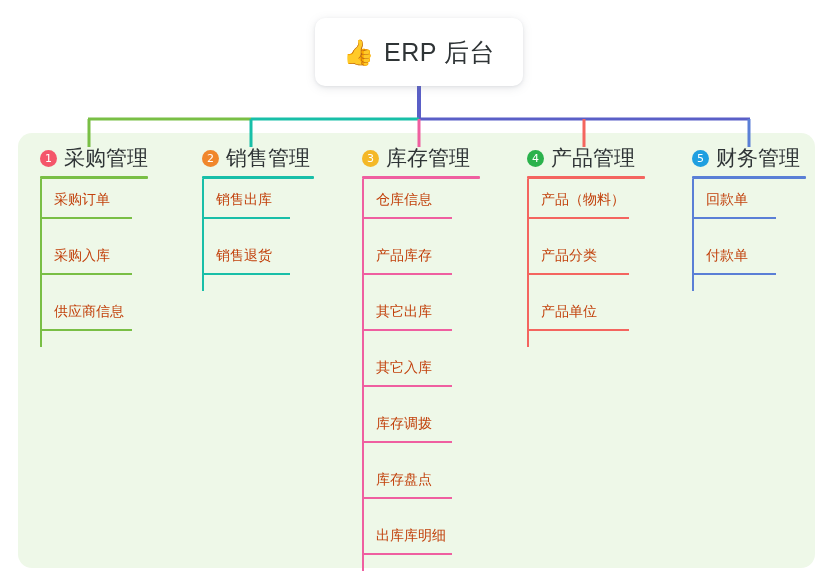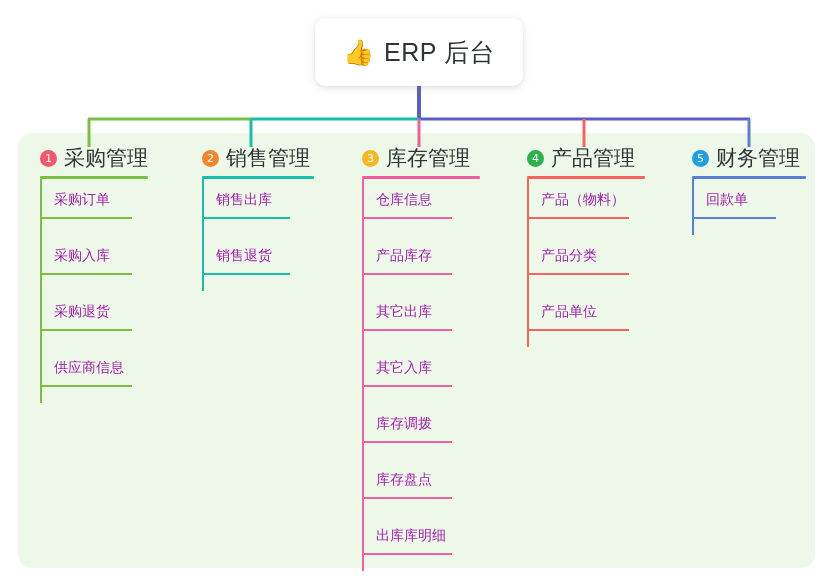--- a/index.html
+++ b/index.html
@@ -117,21 +117,21 @@
   .leaf {
     position: relative;
     height: 56px;
     box-sizing: border-box;
   }
   .leaf-text {
     position: absolute;
     left: 14px;
     top: 12px;
     font-size: 14px;
-    color: #a21caf;
+    color: #c2410c;
     white-space: nowrap;
   }
   .leaf-rule {
     position: absolute;
     left: 0;
     top: 38px;
     height: 2px;
   }
 </style>
 </head>
@@ -169,24 +169,20 @@
           <div class="spine" style="background: rgb(121, 191, 69);"></div>
           <div class="leaf">
             <span class="leaf-text">采购订单</span>
             <div class="leaf-rule" style="width: 92px; background: rgb(121, 191, 69);"></div>
           </div>
           <div class="leaf">
             <span class="leaf-text">采购入库</span>
             <div class="leaf-rule" style="width: 92px; background: rgb(121, 191, 69);"></div>
           </div>
           <div class="leaf">
-            <span class="leaf-text">采购退货</span>
-            <div class="leaf-rule" style="width: 92px; background: rgb(121, 191, 69);"></div>
-          </div>
-          <div class="leaf">
             <span class="leaf-text">供应商信息</span>
             <div class="leaf-rule" style="width: 92px; background: rgb(121, 191, 69);"></div>
           </div>
         </div>
       </div>
       <div class="column" style="left: 202px;">
         <div class="col-head">
           <span class="badge" style="background: rgb(240, 135, 44);">2</span>
           <span class="col-title">销售管理</span>
         </div>
@@ -268,17 +264,21 @@
           <span class="badge" style="background: rgb(31, 159, 224);">5</span>
           <span class="col-title">财务管理</span>
         </div>
         <div class="col-rule" style="width: 114px; background: rgb(90, 127, 214);"></div>
         <div class="leaves">
           <div class="spine" style="background: rgb(90, 127, 214);"></div>
           <div class="leaf">
             <span class="leaf-text">回款单</span>
             <div class="leaf-rule" style="width: 84px; background: rgb(90, 127, 214);"></div>
           </div>
+          <div class="leaf">
+            <span class="leaf-text">付款单</span>
+            <div class="leaf-rule" style="width: 84px; background: rgb(90, 127, 214);"></div>
+          </div>
         </div>
       </div>
     </div>
 
 </div>
 
 </body></html>

